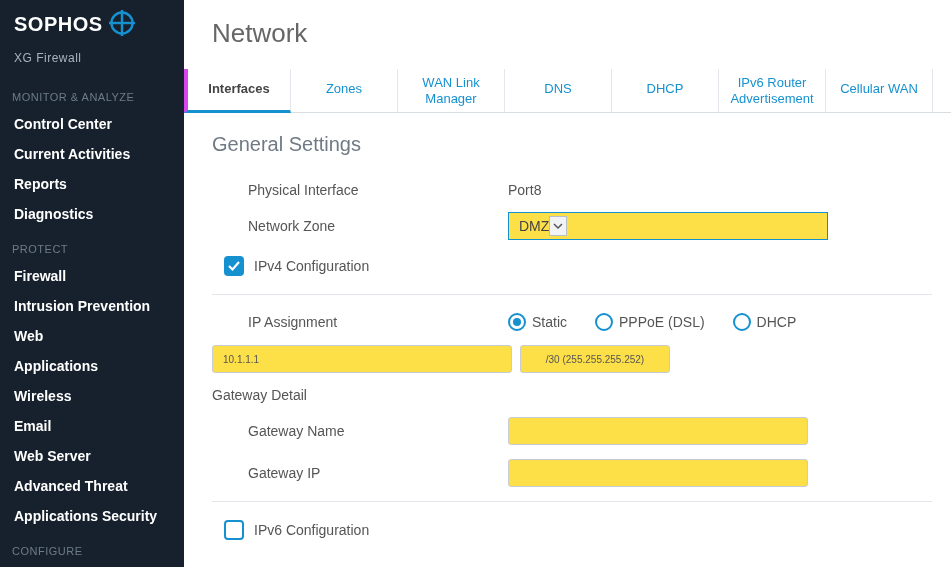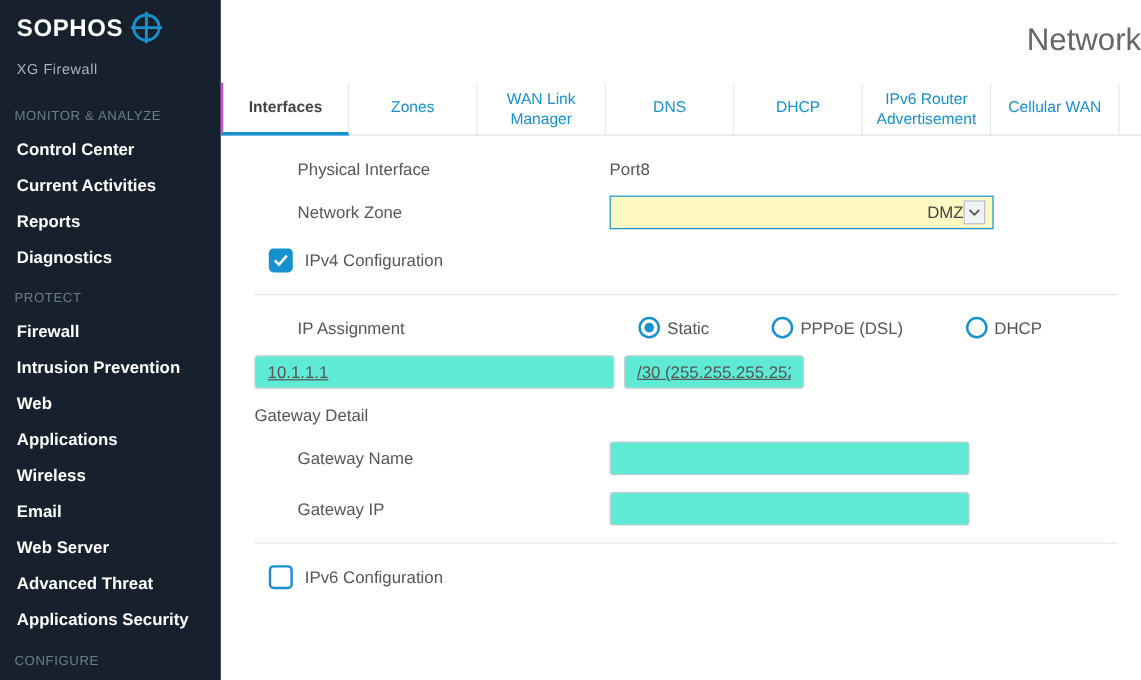--- a/index.html
+++ b/index.html
@@ -7,48 +7,48 @@
 .layout { display:flex; height:567px; }
 .sidebar { width:184px; background:#17212d; color:#fff; flex-shrink:0; }
 .brand { padding:10px 14px 12px 14px; }
 .brand-top { display:flex; align-items:center; gap:6px; }
 .brand-name { font-size:20px; font-weight:700; letter-spacing:0.5px; color:#fff; }
 .brand-icon svg { width:26px; height:26px; }
 .brand-sub { font-size:12px; color:#a8b2bd; letter-spacing:0.5px; margin-top:12px; }
 .nav-section-title { font-size:11px; color:#6d7b8a; letter-spacing:0.5px; padding:14px 12px 6px 12px; text-transform:uppercase; }
 .nav-item { display:block; padding:7px 12px 7px 14px; font-size:14px; color:#fff; cursor:pointer; font-weight:600; }
 .main { flex:1; display:flex; flex-direction:column; overflow:hidden; }
-.page-title { font-size:26px; color:#666; font-weight:400; padding:18px 0 20px 28px;text-align:right; }
+.page-title { font-size:26px; color:#666; font-weight:400; padding:18px 0 20px 28px; }
 .tabs { display:flex; border-bottom:1px solid #d8dde2; margin-left:0; }
 .tab { width:107px; text-align:center; padding:12px 6px; font-size:13px; color:#1691d0; cursor:pointer; border-right:1px solid #e4e8ec; background:#fff; }
-.tab:first-child { border-left:2px solid #d946ef; margin-left:0; }
+.tab:first-child { border-left:4px solid #d946ef; margin-left:0; }
 .tab.active { color:#444; font-weight:600; border-bottom:3px solid #1691d0; margin-bottom:-1px; }
 .tab.double { line-height:1.2; padding:6px 6px; }
 .content { padding:20px 0 0 28px; overflow:auto; }
 .section-title { font-size:20px; color:#6f7a85; font-weight:400; margin-bottom:26px; }
 .form-block { padding-left:0; }
 .row { display:flex; align-items:center; margin-bottom:14px; }
 .row-label { width:260px; font-size:14px; color:#555;margin-left:36px; }
 .row-value { font-size:14px; color:#555; }
-.select-box { width:320px; height:28px; border:1px solid #1691d0; background:#fef9c3; display:flex; align-items:center; justify-content:flex-end; padding:0 6px 0 10px; font-size:14px; cursor:pointer; }
+.select-box { width:320px; height:28px; border:1px solid #1691d0; background:#fde047; display:flex; align-items:center; justify-content:flex-start; padding:0 6px 0 10px; font-size:14px; cursor:pointer; }
 .select-caret { width:18px; height:20px; border:1px solid #b7c0c8; display:flex; align-items:center; justify-content:center; background:#f1f3f5; }
 .select-caret svg { width:10px; height:10px; }
 .chk-container { display:flex; align-items:center; gap:10px; margin:16px 0 18px 12px; }
 .chk-box { width:20px; height:20px; border-radius:4px; display:flex; align-items:center; justify-content:center; cursor:pointer; }
 .chk-box.checked { background:#1691d0; }
 .chk-box.unchecked { border:2px solid #1691d0; background:#fff; }
 .chk-box svg { width:14px; height:14px; }
 .chk-label { font-size:14px; color:#555;text-align:center; }
 .divider { border-top:1px solid #e2e6ea; margin:8px 0 18px 0; width:720px; }
 .radio-group { display:flex; gap:28px; align-items:center; }
-.radio-item { display:flex; align-items:center; gap:6px; cursor:pointer;margin-left:24px; }
+.radio-item { display:flex; align-items:center; gap:6px; cursor:pointer; }
 .radio-outer { width:18px; height:18px; border:2px solid #1691d0; border-radius:50%; display:flex; align-items:center; justify-content:center; }
 .radio-inner { width:8px; height:8px; border-radius:50%; background:#1691d0; }
 .radio-label { font-size:14px; color:#555; }
-.text-input { height:28px; border:1px solid #c6ccd2; border-radius:3px; padding:0 10px; font-size:14px; color:#555; background:#5eead4;text-decoration:underline; }
+.text-input { height:28px; border:1px solid #c6ccd2; border-radius:3px; padding:0 10px; font-size:10px; color:#555; background:#fde047; }
 .ip-input { width:300px; }
 .mask-input { width:150px; margin-left:8px; text-align:center; }
 .gw-input { width:300px; }
 .sub-heading { font-size:14px; color:#555; margin:8px 0 14px 0; }
 </style>
 </head>
 <body>
 
 <div class="layout">
   <div class="sidebar">
@@ -92,20 +92,21 @@
         <div class="tab active">Interfaces</div>
         <div class="tab">Zones</div>
         <div class="tab double">WAN Link Manager</div>
         <div class="tab">DNS</div>
         <div class="tab">DHCP</div>
         <div class="tab double">IPv6 Router Advertisement</div>
         <div class="tab">Cellular WAN</div>
       </div>
 
     <div class="content">
+      <div class="section-title">General Settings</div>
 
       <div class="form-block">
         <div class="row">
           <div class="row-label">Physical Interface</div>
           <div class="row-value">Port8</div>
         </div>
 
         <div class="row">
           <div class="row-label">Network Zone</div>
           <div class="select-box">

